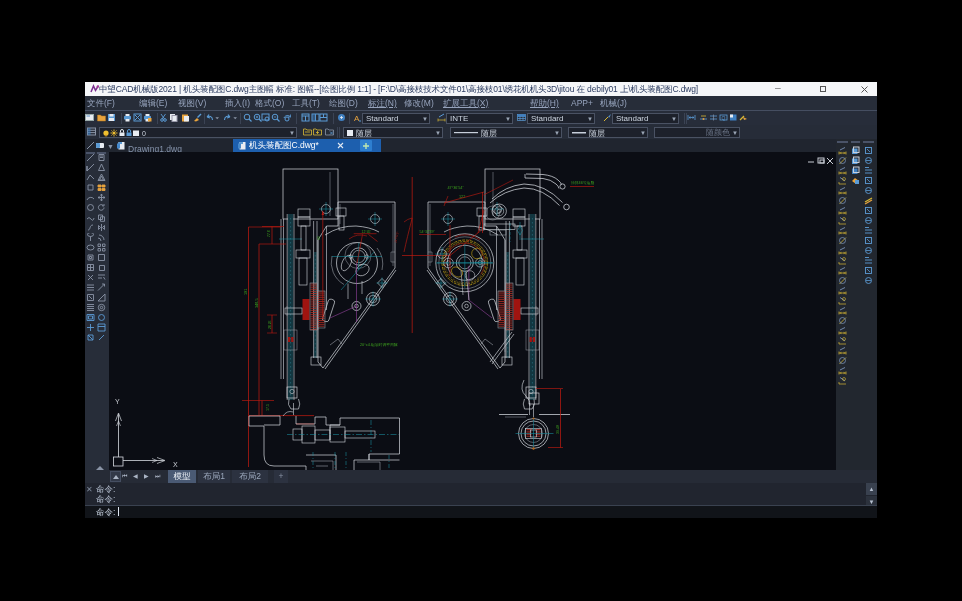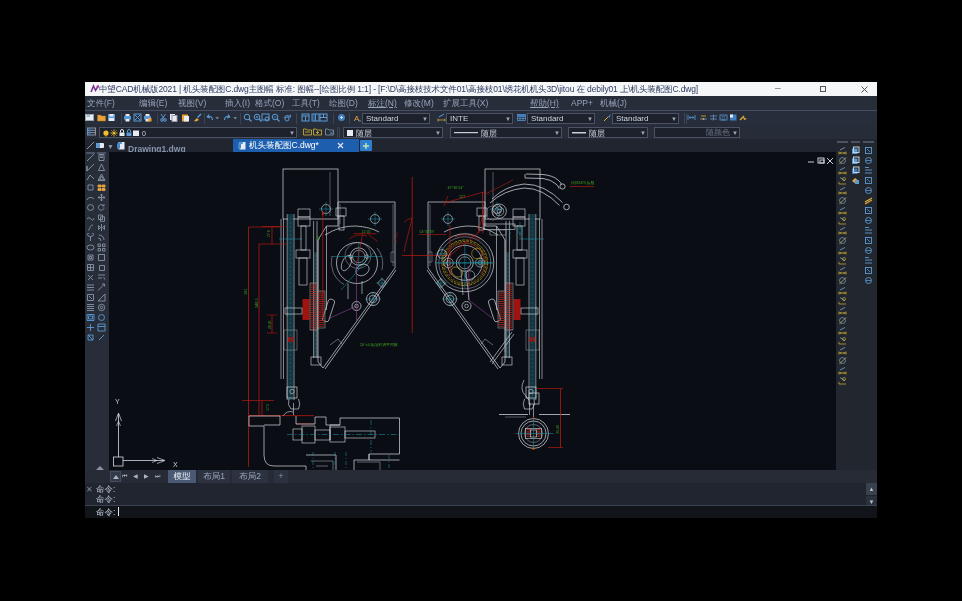--- a/index.html
+++ b/index.html
@@ -53,21 +53,21 @@
 <div id="menubar">
       <span style="left:2px;text-align:center;">文件(F)</span>
       <span style="left:54px;">编辑(E)</span>
       <span style="left:93px;">视图(V)</span>
       <span style="left:140px;">插入(I)</span>
       <span style="left:170px;">格式(O)</span>
       <span style="left:207px;">工具(T)</span>
       <span style="left:244px;">绘图(D)</span>
       <span style="left:283px;text-decoration:underline;">标注(N)</span>
       <span style="left:319px;">修改(M)</span>
-      <span style="left:358px;">扩展工具(X)</span>
+      <span style="left:358px;text-decoration:underline;">扩展工具(X)</span>
       <span style="left:405px;margin-top:46px;">窗口(W)</span>
       <span style="left:445px;text-decoration:underline;">帮助(H)</span>
       <span style="left:486px;">APP+</span>
       <span style="left:515px;">机械(J)</span>
     </div>
 <div id="tb1">
       <svg class="ic" style="left:0px;top:2px;" width="9" height="9" viewBox="0 0 9 9">
         <rect x="0.5" y="1.5" width="8" height="6" fill="#e8ecf2" stroke="#9aa"></rect>
         <path d="M1.5,3 L5,3" stroke="#3f7fc0" stroke-width="0.8"></path>
       </svg>
@@ -286,22 +286,22 @@
       <svg style="position:absolute;left:10px;top:2px;" width="10" height="9" viewBox="0 0 10 9">
         <rect x="1" y="2" width="8" height="5" rx="1" fill="#e8ecf2"></rect>
         <rect x="1" y="2" width="4" height="5" rx="1" fill="#5b9bd5"></rect>
       </svg>
       <span style="position:absolute;left:22px;top:1px;color:#8a94a6;font-size:7px;">▼</span>
       <svg style="position:absolute;left:31px;top:2px;" width="10" height="10" viewBox="0 0 10 10">
         <rect x="2.5" y="1" width="6" height="7.5" fill="#e8ecf2"></rect>
         <path d="M2.5,1 L6,1 L6,3 L2.5,3 Z" fill="#5b9bd5"></path>
         <rect x="1" y="2.5" width="3" height="5" fill="#4488cc"></rect>
       </svg>
-      <span style="position:absolute;left:43px;top:4px;font-weight:bold;">Drawing1.dwg</span>
-      <div style="position:absolute;left:148px;top:0;width:126px;height:13px;background:#1d5fae;color:#fff;">
+      <span style="position:absolute;left:43px;top:4px;">Drawing1.dwg</span>
+      <div style="position:absolute;left:148px;top:0;width:148px;height:13px;background:#1d5fae;color:#fff;">
         <svg style="position:absolute;left:4px;top:1.5px;" width="10" height="10" viewBox="0 0 10 10">
           <rect x="2.5" y="1" width="6" height="7.5" fill="#e8ecf2"></rect>
           <path d="M2.5,1 L6,1 L6,3 L2.5,3 Z" fill="#5b9bd5"></path>
           <rect x="1" y="2.5" width="3" height="5" fill="#4488cc"></rect>
         </svg>
         <span style="position:absolute;left:16px;top:0;">机头装配图C.dwg*</span>
         <svg style="position:absolute;left:104px;top:3px;" width="7" height="7" viewBox="0 0 7 7">
           <path d="M1,1 L6,6 M6,1 L1,6" stroke="#e0e8f2" stroke-width="1.1"></path>
         </svg>
       </div>

